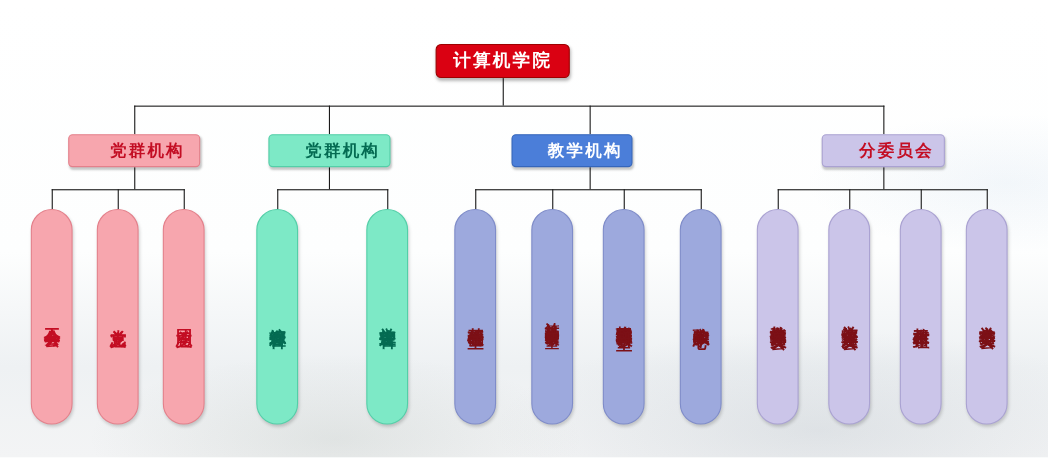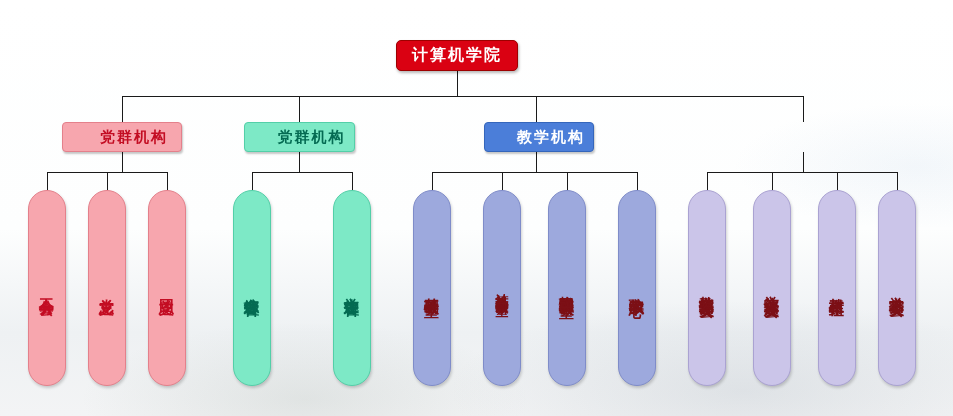--- a/index.html
+++ b/index.html
@@ -83,22 +83,25 @@
   <div class="node root-node" style="left:396px;top:40px;width:122px;height:31px">
     <span>计算机学院</span>
   </div>
 
   <div class="node hdr pink" style="left:62px;top:122px;width:120px;height:30px">
     <span>党群机构</span>
   </div>
   <div class="node hdr mint" style="left:244px;top:122px;width:111px;height:30px">
     <span>党群机构</span>
   </div>
-  <div class="node hdr blue" style="left:484px;top:122px;width:110px;height:30px">
+  <div class="node hdr blue" style="left:465px;top:122px;width:110px;height:30px">
     <span>教学机构</span>
+  </div>
+  <div class="node hdr purple" style="left:747px;top:122px;width:112px;height:30px">
+    <span>分委员会</span>
   </div>
 
   <div class="node pill pink" style="left:28px">
     <span>工会分会</span>
   </div>
   <div class="node pill pink" style="left:88px">
     <span>党总支</span>
   </div>
   <div class="node pill pink" style="left:148px">
     <span>团总支</span>

